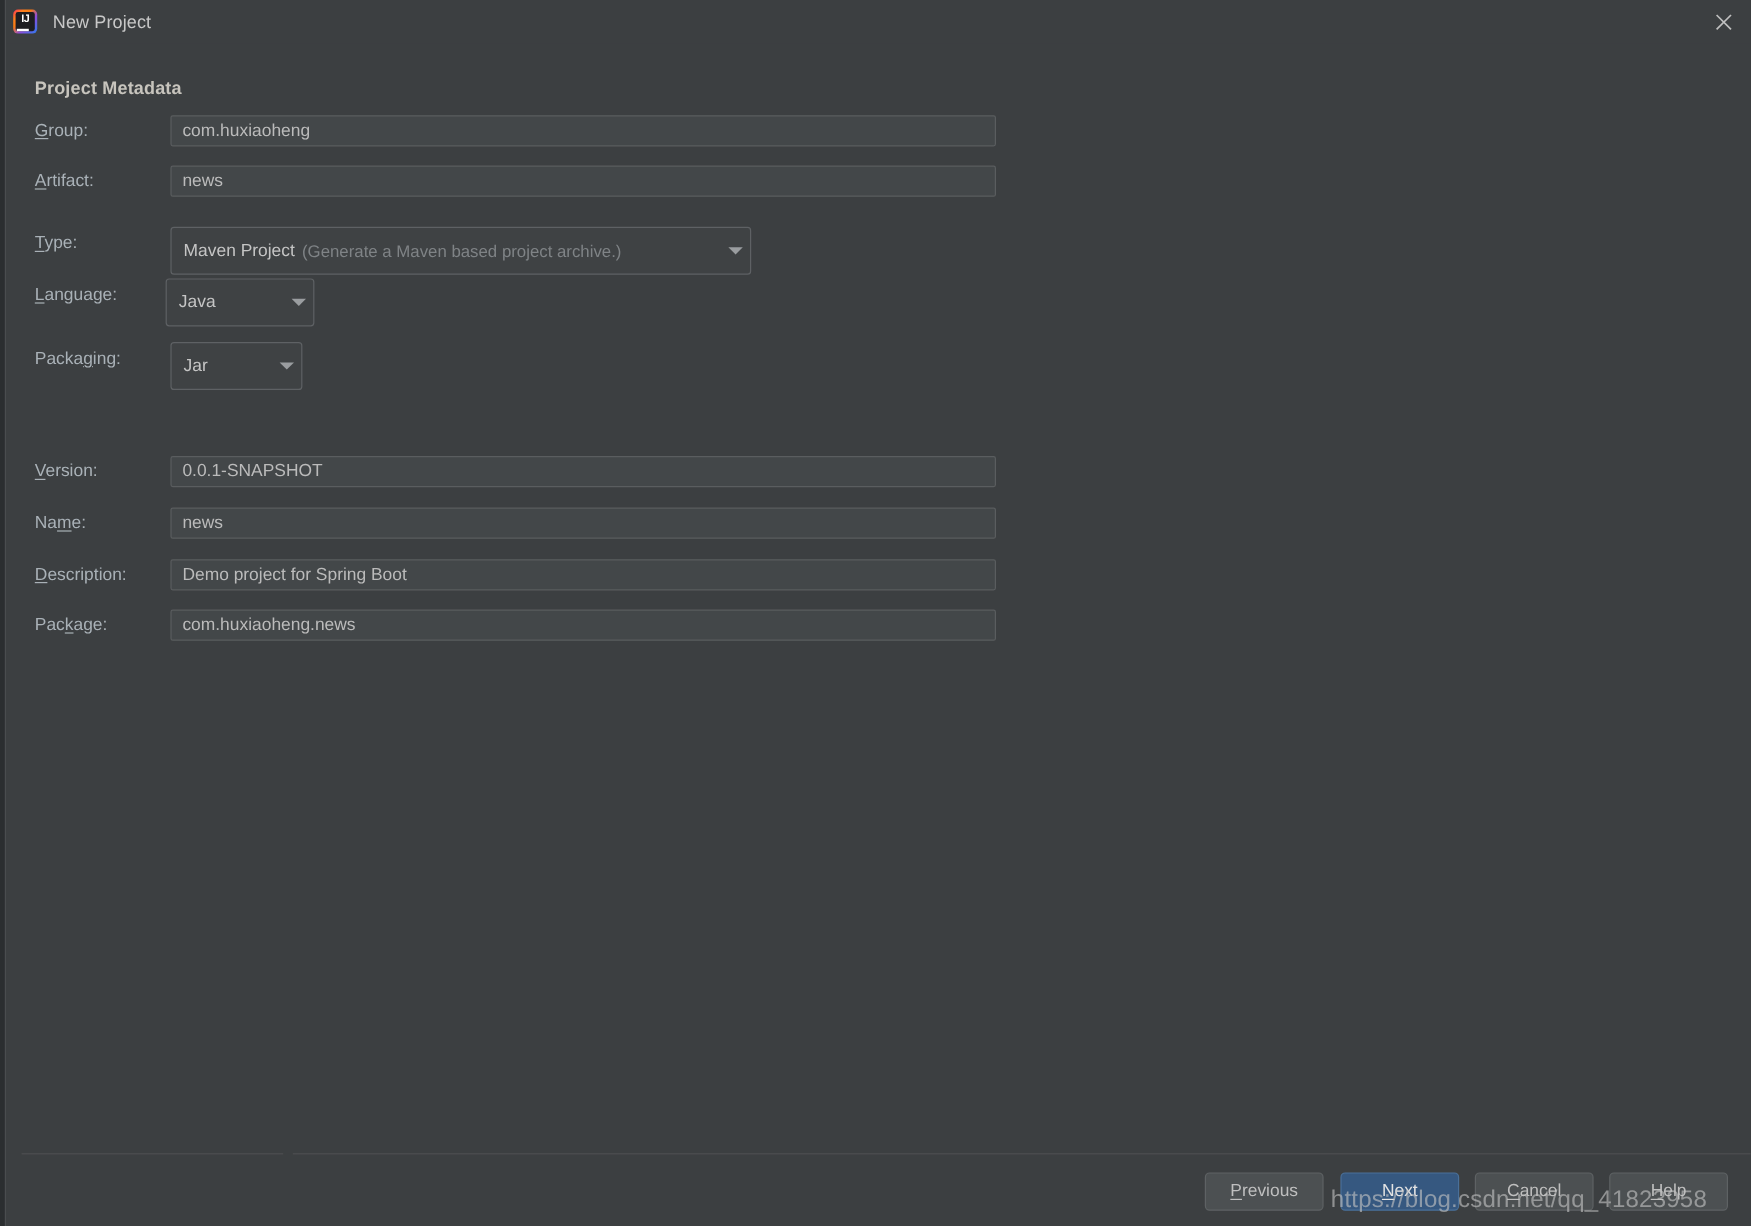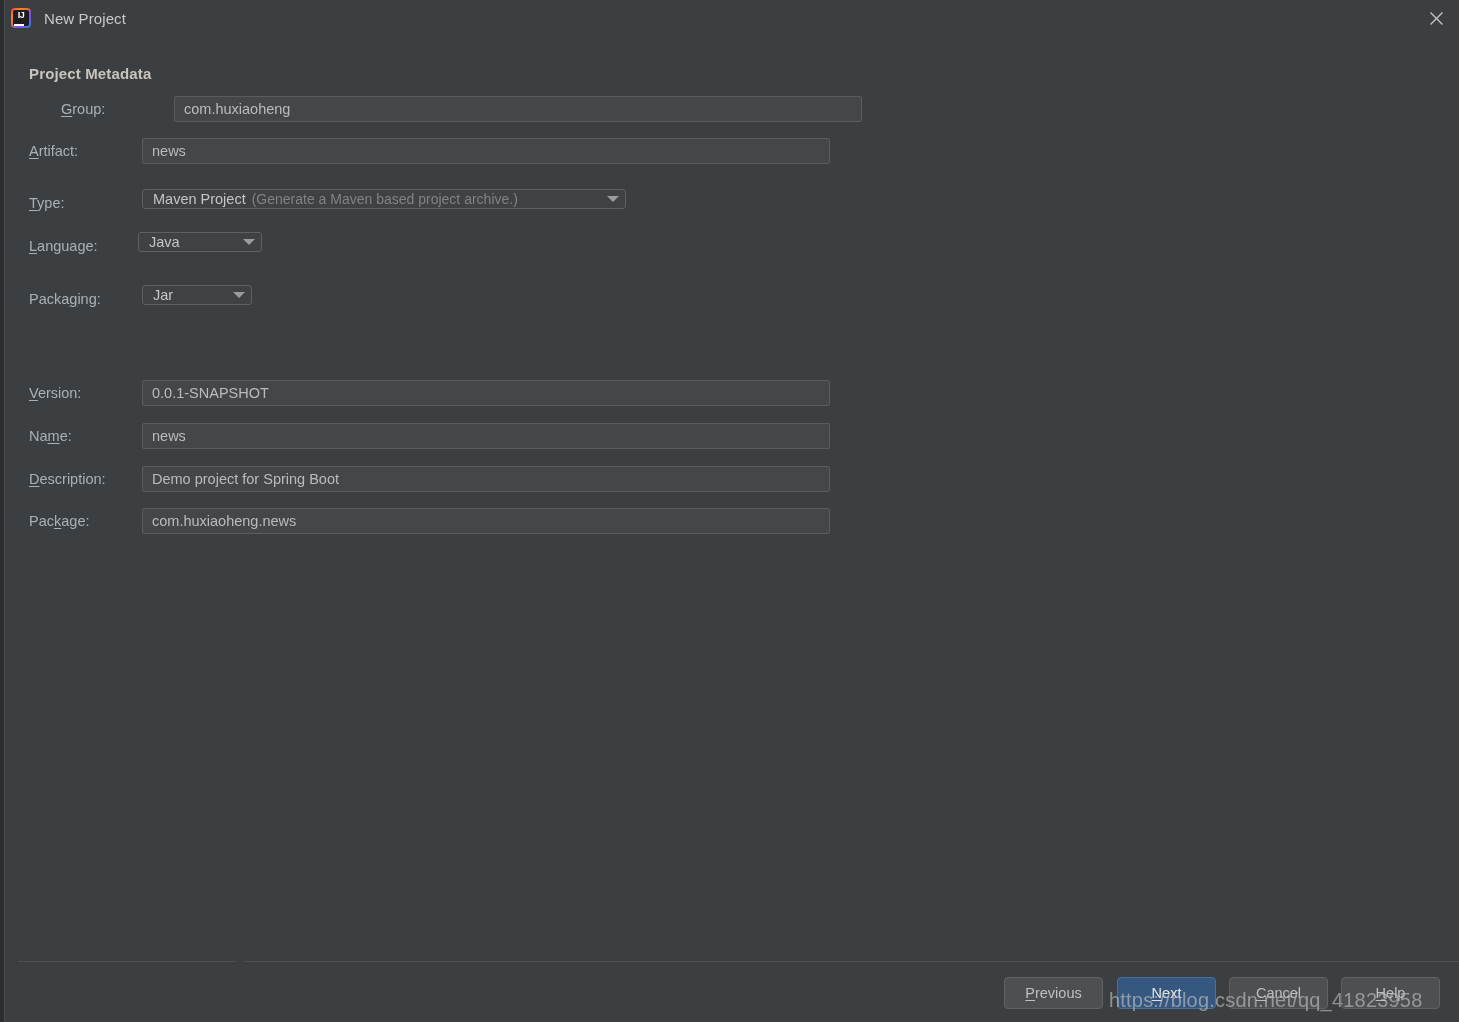--- a/index.html
+++ b/index.html
@@ -132,21 +132,21 @@
     font-family: "Liberation Sans", sans-serif;
     font-size: 14.5px;
     padding: 0 0 0 9px;
     line-height: 24px;
     outline: none;
   }
 
   .combo {
     position: absolute;
     top: 0;
-    height: 20px;
+    height: 40px;
     background: #3f4244;
     border: 1px solid #5e6164;
     border-radius: 3px;
     display: flex;
     align-items: center;
     cursor: pointer;
     padding-left: 10px;
     padding-right: 6px;
   }
   .combo .value {
@@ -239,21 +239,21 @@
       <line x1="1.5" y1="1.5" x2="13.5" y2="13.5" stroke="#c0c0c0" stroke-width="1.4"></line>
       <line x1="13.5" y1="1.5" x2="1.5" y2="13.5" stroke="#c0c0c0" stroke-width="1.4"></line>
     </svg>
   </div>
 </div>
 
 <div id="content">
 
   <div id="section-heading">Project Metadata</div>
 
-  <div class="form-row" style="top:60px; width:824px;margin-left:32px;">
+  <div class="form-row" style="top:60px; width:824px;">
     <div class="field-label"><span></span><span class="mn">G</span><span>roup:</span></div>
     <input class="text-input" type="text" value="com.huxiaoheng" style="">
   </div>
 
   <div class="form-row" style="top:102px; width:867px;">
     <div class="field-label"><span></span><span class="mn">A</span><span>rtifact:</span></div>
     <input class="text-input" type="text" value="news" style="">
   </div>
 
   <div class="form-row" style="top:153px; height:28px; width:900px;">

